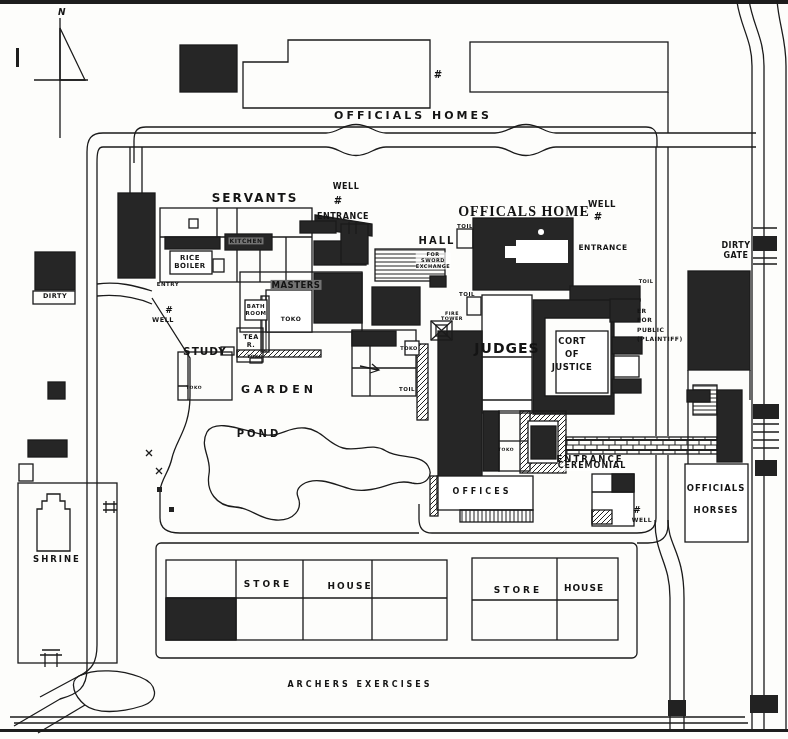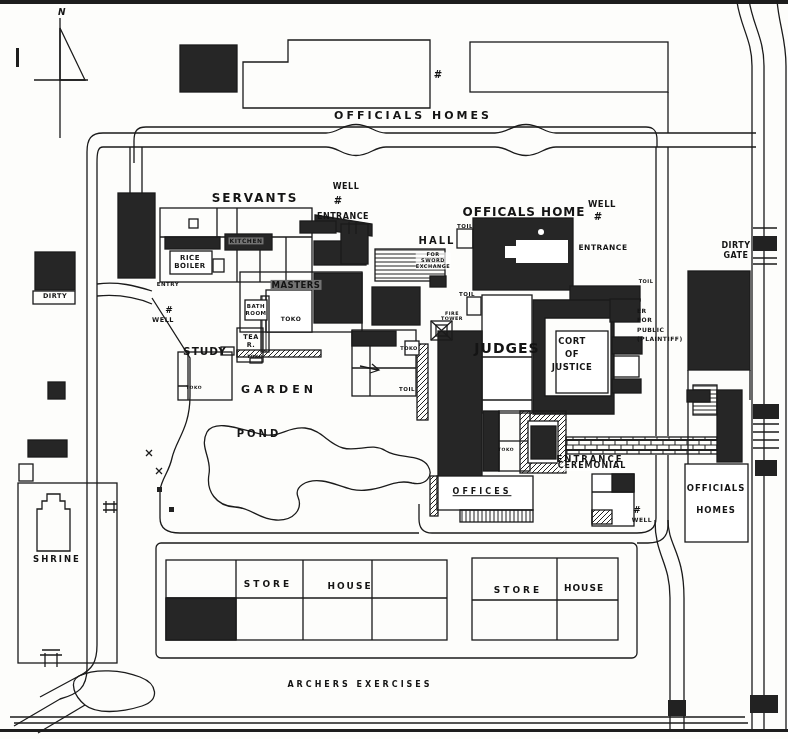--- a/index.html
+++ b/index.html
@@ -258,44 +258,44 @@
 <div class="lb" style="left:255px;top:357px;font-size:4.5px;">TOKO</div>
 <div class="lb" style="left:205px;top:351px;font-size:10.5px;letter-spacing:1px;">STUDY</div>
 <div class="lb" style="left:194px;top:388px;font-size:4.5px;">TOKO</div>
 <div class="lb" style="left:279px;top:390px;font-size:11px;letter-spacing:4px;">GARDEN</div>
 <div class="lb" style="left:259px;top:434px;font-size:10px;letter-spacing:3px;">POND</div>
 <div class="lb" style="left:437px;top:241px;font-size:10px;letter-spacing:2px;">HALL</div>
 <div class="lb" style="left:433px;top:261px;font-size:5px;line-height:1.15;background:rgba(255,255,255,.7);">FOR
 SWORD
 EXCHANGE</div>
 <div class="lb" style="left:465px;top:226px;font-size:5.5px;">TOIL</div>
-<div class="lb" style="left:524px;top:212px;font-size:12px;letter-spacing:1px;">OFFICALS HOME</div>
+<div class="lb" style="left:524px;top:212px;font-size:14px;letter-spacing:1px;font-family:Liberation Serif, serif;">OFFICALS HOME</div>
 <div class="lb" style="left:602px;top:204px;font-size:8.5px;">WELL</div>
 <div class="lb" style="left:603px;top:247px;font-size:7.5px;">ENTRANCE</div>
 <div class="lb" style="left:467px;top:294px;font-size:5.5px;">TOIL</div>
 <div class="lb" style="left:452px;top:316px;font-size:4.8px;line-height:1.1;">FIRE
 TOWER</div>
 <div class="lb" style="left:646px;top:281px;font-size:5px;">TOIL</div>
 <div class="lb" style="left:409px;top:348px;font-size:5px;">TOKO</div>
 <div class="lb" style="left:407px;top:389px;font-size:5.5px;">TOIL</div>
 <div class="lb" style="left:507px;top:348px;font-size:14px;letter-spacing:1px;">JUDGES</div>
 <div class="lb" style="left:572px;top:354px;font-size:8.5px;line-height:1.5;">CORT
 OF
 JUSTICE</div>
 <div class="lb" style="left:637px;top:306px;font-size:6px;line-height:1.55;text-align:left;transform:translate(0,0);">ER
 FOR
 PUBLIC
 (PLAINTIFF)</div>
 <div class="lb" style="left:592px;top:429px;font-size:8px;letter-spacing:1px;background:rgba(255,255,255,.7);margin-top:37px;">CEREMONIAL</div>
 <div class="lb" style="left:590px;top:459px;font-size:8.5px;letter-spacing:2px;">ENTRANCE</div>
 <div class="lb" style="left:506px;top:450px;font-size:4.5px;">TOKO</div>
-<div class="lb" style="left:482px;top:492px;font-size:8px;letter-spacing:3px;text-decoration:underline;">OFFICES</div>
+<div class="lb" style="left:482px;top:492px;font-size:8px;letter-spacing:3px;">OFFICES</div>
 <div class="lb" style="left:642px;top:520px;font-size:6px;">WELL</div>
 <div class="lb" style="left:716px;top:499px;font-size:8.5px;line-height:2.6;letter-spacing:1px;">OFFICIALS
-HOMES</div>
+HORSES</div>
 <div class="lb" style="left:736px;top:251px;font-size:8px;line-height:1.3;">DIRTY
 GATE</div>
 <div class="lb" style="left:268px;top:584px;font-size:9px;letter-spacing:3px;">STORE</div>
 <div class="lb" style="left:350px;top:586px;font-size:9px;letter-spacing:2px;">HOUSE</div>
 <div class="lb" style="left:518px;top:590px;font-size:9px;letter-spacing:3px;">STORE</div>
 <div class="lb" style="left:584px;top:588px;font-size:9px;letter-spacing:1px;">HOUSE</div>
 <div class="lb" style="left:57px;top:559px;font-size:8.5px;letter-spacing:2px;">SHRINE</div>
 <div class="lb" style="left:360px;top:685px;font-size:8px;letter-spacing:3px;">ARCHERS  EXERCISES</div>
 
 <div class="well" style="left:438px;top:74px;font-size:10px;">#</div>

